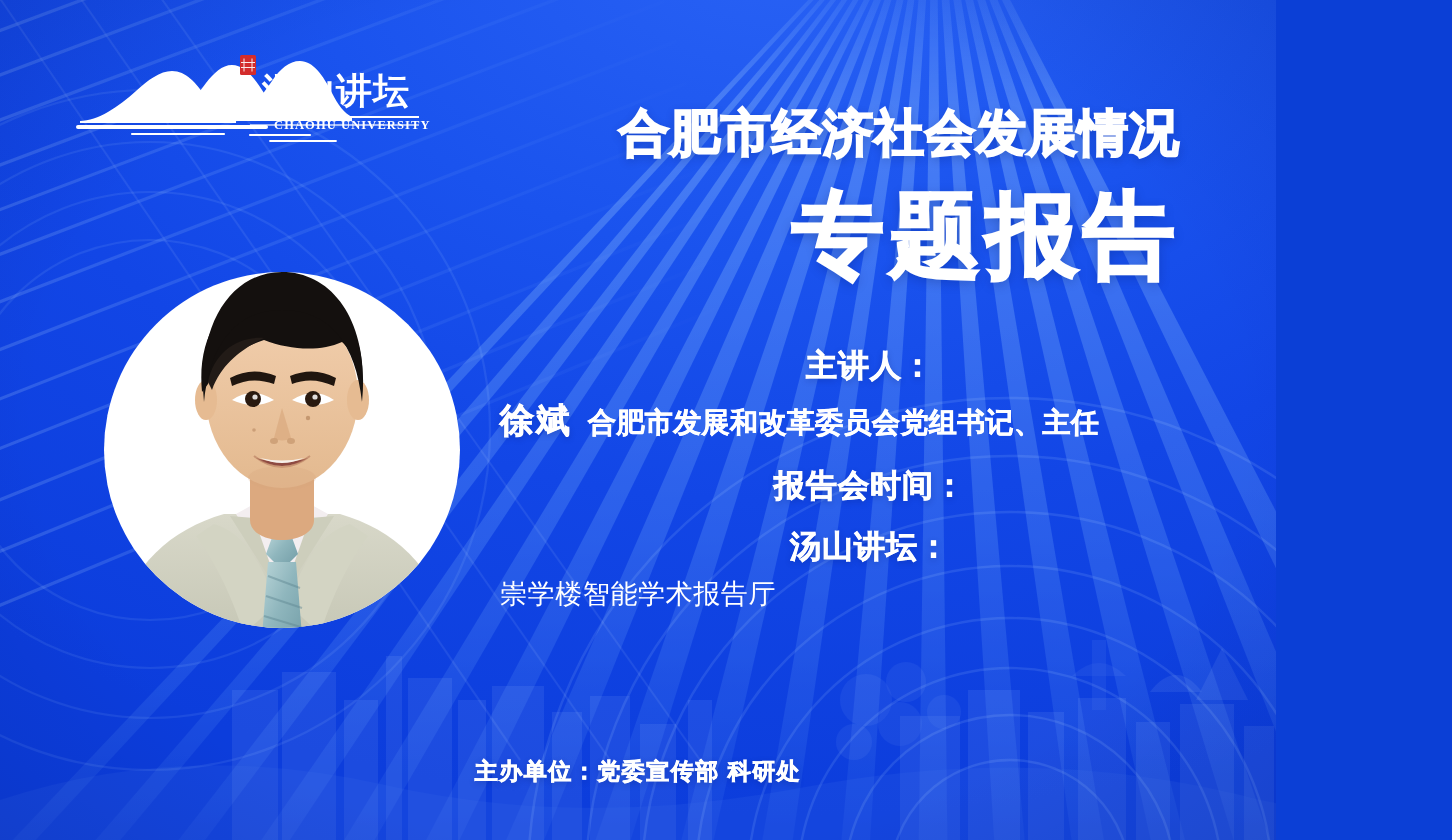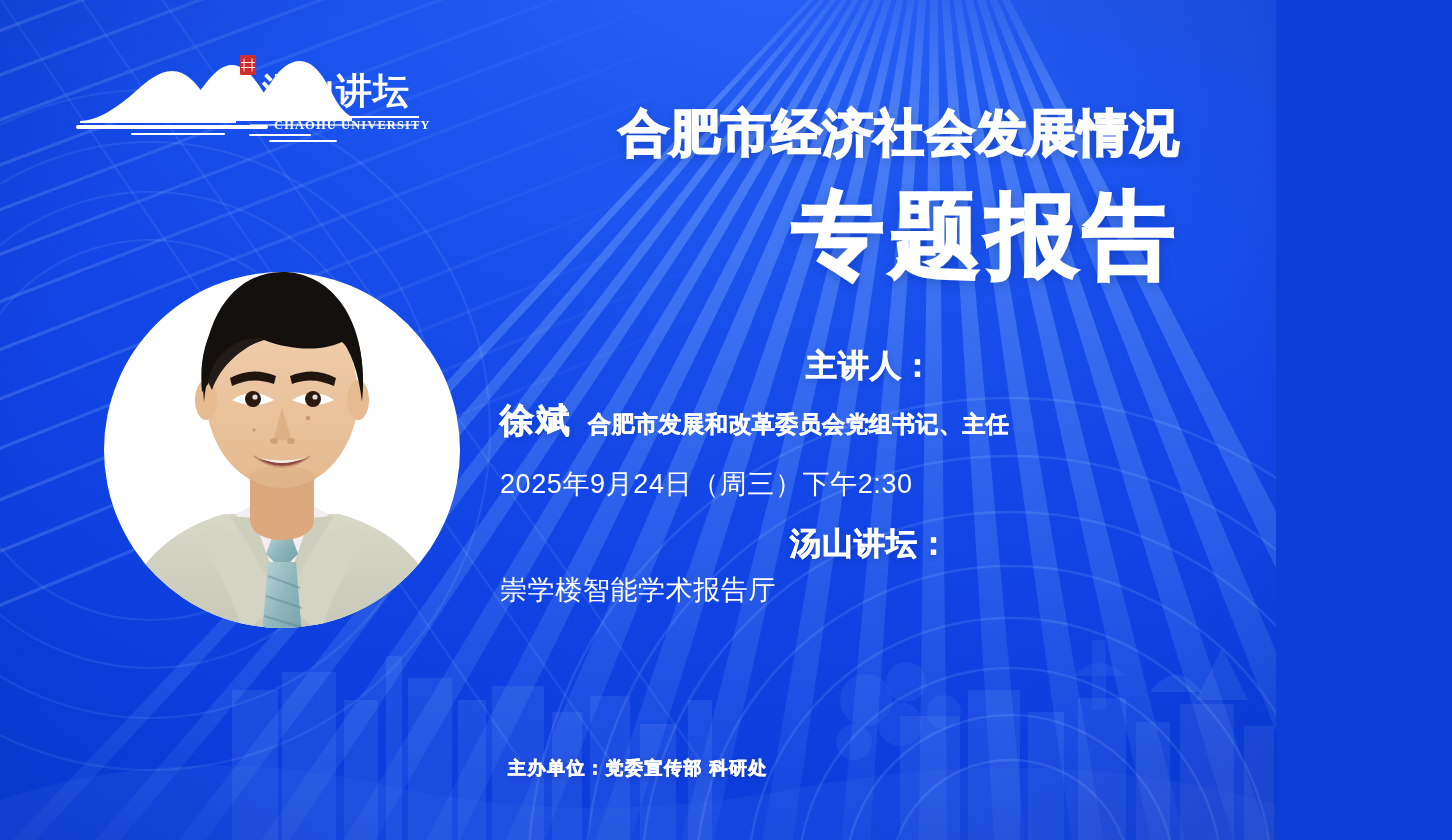--- a/index.html
+++ b/index.html
@@ -94,37 +94,37 @@
     display:flex; align-items:baseline; gap:16px;
     margin-top:12px;
     text-align:right;
   }
   .sp-name{
     font-size:34px; font-weight:900; letter-spacing:2px;
     -webkit-text-stroke:.9px #ffffff;
     text-shadow:0 2px 6px rgba(3,22,90,.28);
   }
   .sp-title{
-    font-size:23px; font-weight:700; letter-spacing:.4px;
+    font-size:28px; font-weight:700; letter-spacing:.4px;
     -webkit-text-stroke:.5px #ffffff;
   }
   .blk{ margin-top:22px; }
   .val{
     margin-top:9px;
     font-size:27px; font-weight:400; letter-spacing:.6px;
     color:#ffffff;
   }
 
   
   .footer{
     position:absolute; left:0; right:0; top:756px;
     text-align:center;
   }
   .footer span{
-    font-size:18px; font-weight:900; letter-spacing:1.5px;
+    font-size:23px; font-weight:900; letter-spacing:1.5px;
     color:#ffffff;
     -webkit-text-stroke:.7px #ffffff;
     text-shadow:0 2px 6px rgba(3,22,90,.30);
   }
 </style>
 </head>
 <body>
 
 <div id="poster">
 
@@ -385,21 +385,21 @@
   <div class="details">
 
     <div class="lbl">主讲人：</div>
 
     <div class="row-speaker">
       <span class="sp-name">徐斌</span>
       <span class="sp-title">合肥市发展和改革委员会党组书记、主任</span>
     </div>
 
     <div class="blk">
-      <div class="val">2025年9月24日（周三）下午2:30</div>
+      <div class="lbl">报告会时间：</div>
     </div>
 
     <div class="blk">
       <div class="lbl">汤山讲坛：</div>
       <div class="val">崇学楼智能学术报告厅</div>
     </div>
   </div>
 
   <div class="footer">
     <span>主办单位：党委宣传部  科研处</span>

